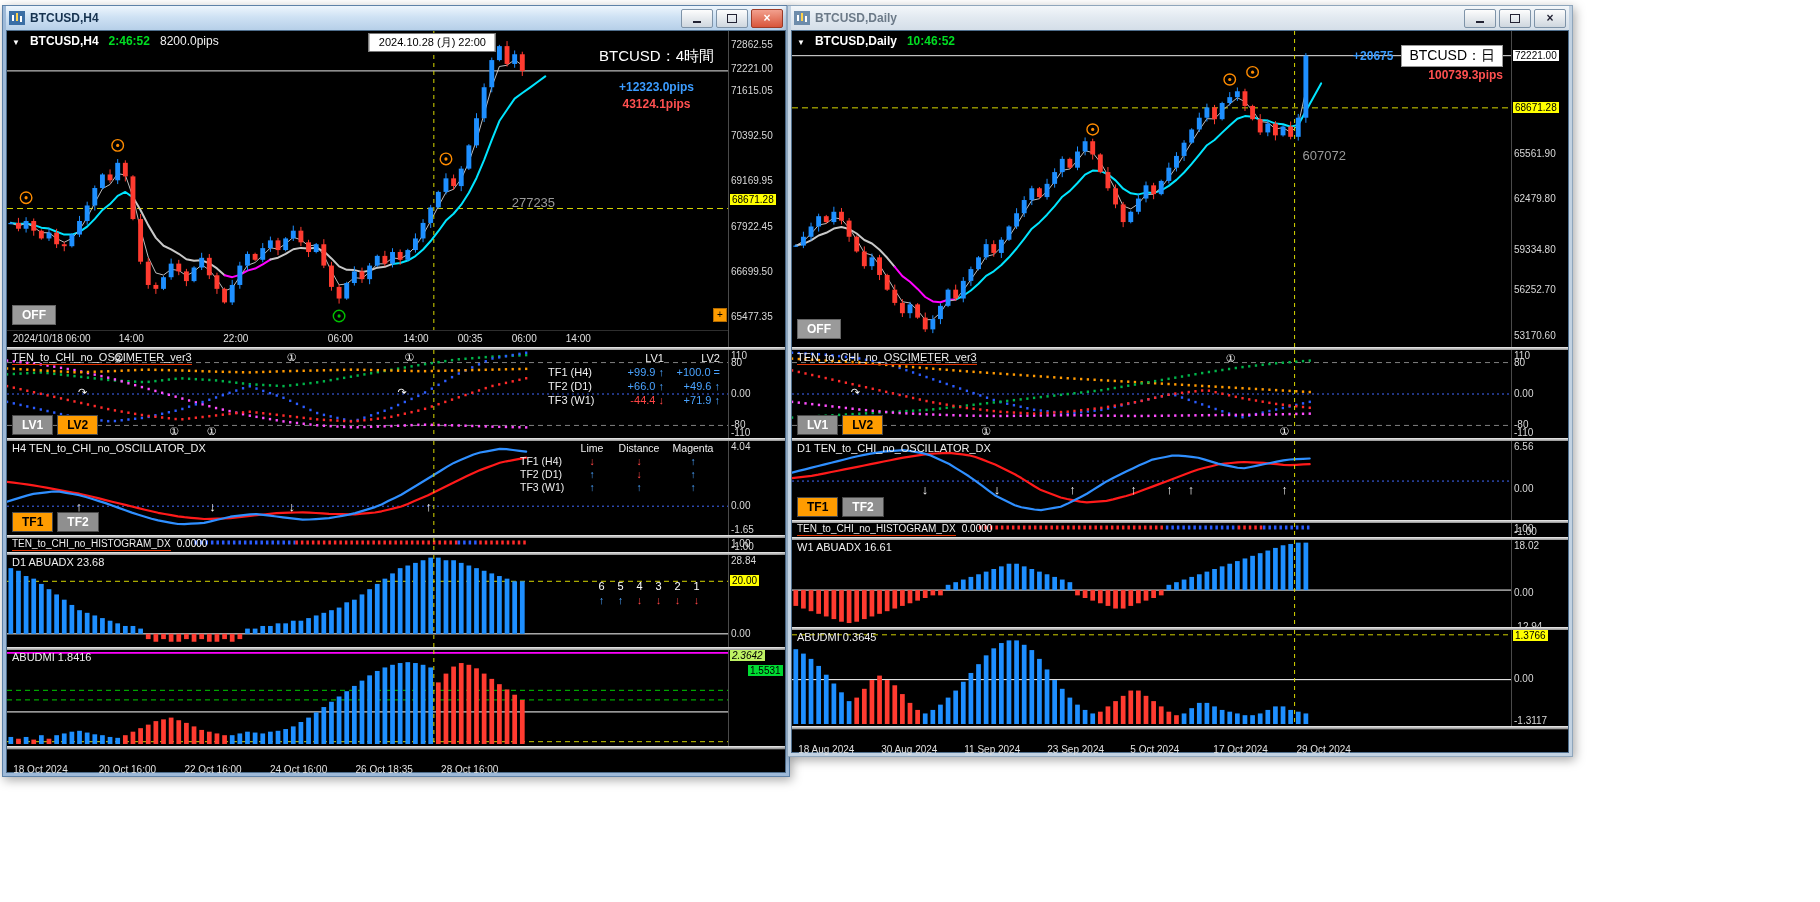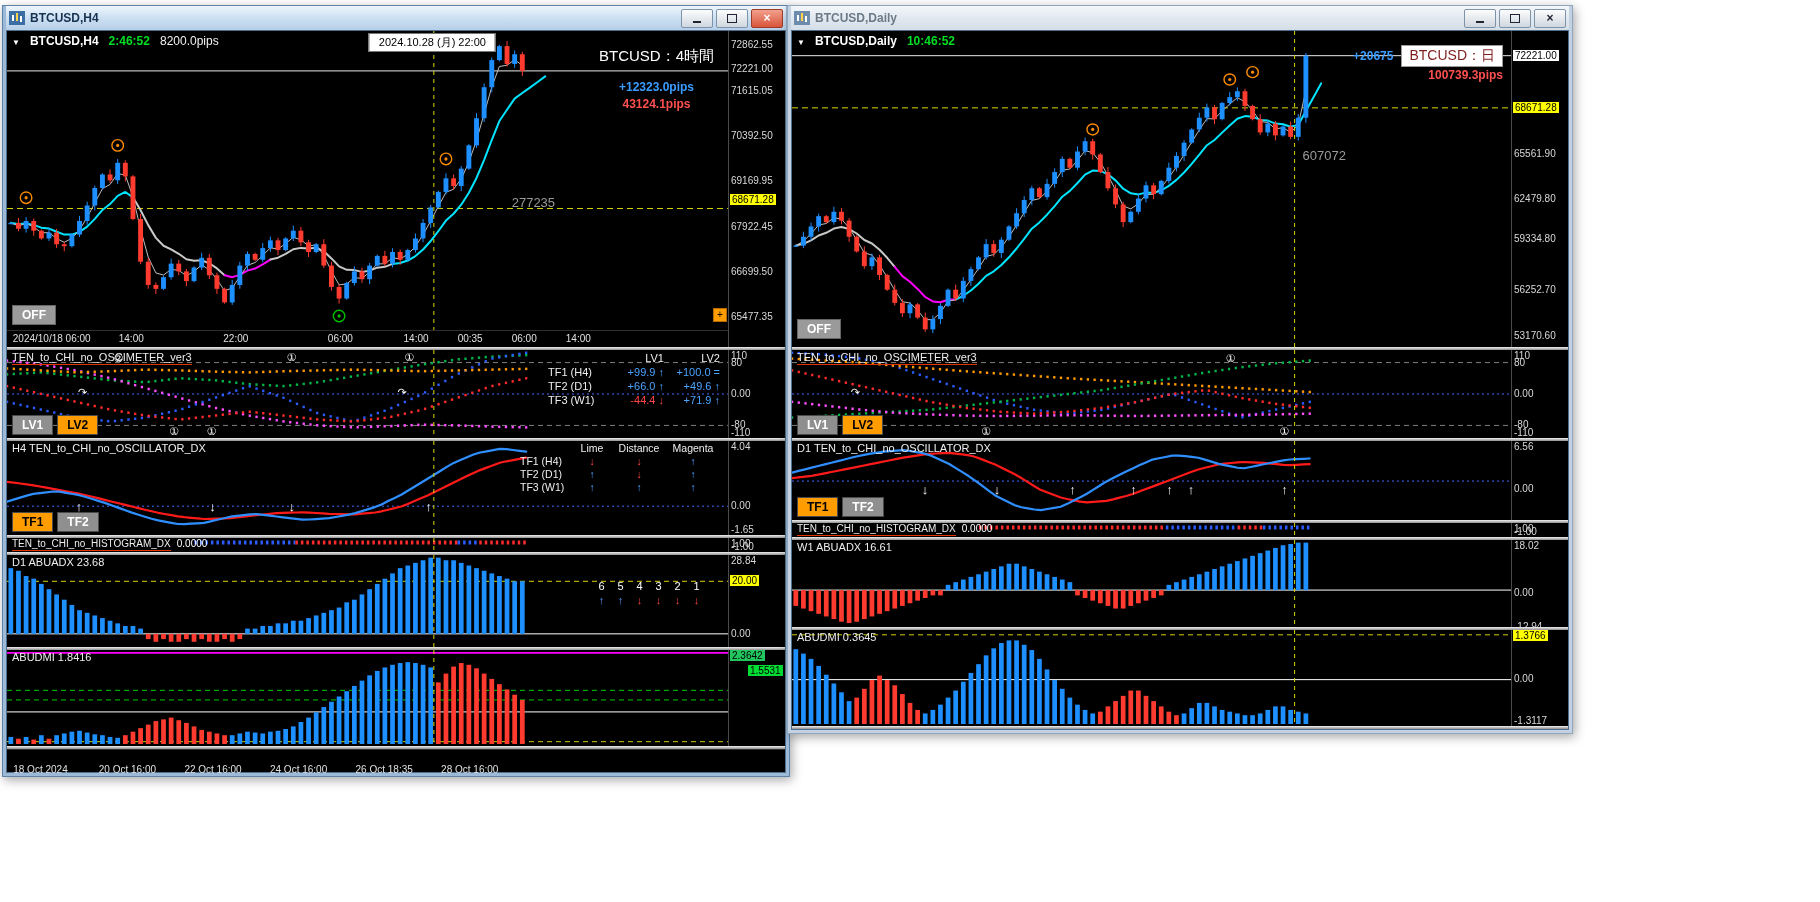--- a/index.html
+++ b/index.html
@@ -37,21 +37,21 @@
   .timer{color:#00dd22;font-weight:bold}
   .pips{color:#f0f0f0}
   .datebox{position:absolute;top:2px;left:59%;transform:translateX(-50%);background:#fff;color:#000;
            font-size:11px;padding:1px 9px;border:1px solid #777;z-index:3;white-space:nowrap}
   .trblock{position:absolute;top:16px;right:14px;text-align:center;z-index:3}
   .bigl{font-size:15px;color:#fff;margin-bottom:13px}
   .gain{font-size:12px;font-weight:bold;line-height:17px}
   .gain.b{color:#3b9cff}.gain.r{color:#ff5050}
   .trblock2{position:absolute;top:14px;right:8px;text-align:right;z-index:3}
   .trblock2 .row1{display:flex;gap:8px;align-items:center;justify-content:flex-end}
-  .bigbox{background:#fff;color:#7f1d1d;font-size:14px;padding:1px 7px;border:1px solid #999}
+  .bigbox{background:#fff;color:#000000;font-size:14px;padding:1px 7px;border:1px solid #999}
   .wmark{position:absolute;color:#9a9a9a;font-size:13px;z-index:1}
   #w0root .wmark{left:70%;top:52%}
   #w1root .wmark{left:71%;top:37%}
   .btn{font-family:inherit;border:1px solid #4a4a4a;font-size:12px;font-weight:bold;padding:2px 9px;cursor:pointer}
   .off{position:absolute;left:5px;bottom:22px;background:#9a9a9a;color:#fff;border-color:#666;z-index:3}
   #w1root .off{bottom:8px}
   .lvbtns,.tfbtns{position:absolute;left:5px;bottom:3px;display:flex;gap:4px;z-index:3}
   .lv1,.tf2{background:#8f8f8f;color:#fff}
   .lv2,.tf1{background:#ff9c00;color:#000}
   .indlabel{position:absolute;top:1px;left:5px;font-size:11px;color:#eee;white-space:nowrap;z-index:3}
@@ -983,21 +983,21 @@
             <rect x="669.070588235294" y="28.879999999999995" width="6.564705882352941" height="65.12" fill="#ff3b30"></rect>
             <rect x="679.6588235294117" y="34.16" width="6.564705882352941" height="59.84" fill="#ff3b30"></rect>
             <rect x="690.2470588235294" y="39.44" width="6.564705882352941" height="54.56" fill="#ff3b30"></rect>
             <rect x="700.835294117647" y="44.72" width="6.564705882352941" height="49.28" fill="#ff3b30"></rect>
             <rect x="711.4235294117647" y="50" width="6.564705882352941" height="44" fill="#ff3b30"></rect>
             <line x1="592" y1="0" x2="592" y2="96" stroke="#d8d800" stroke-width="1" vector-effect="non-scaling-stroke" stroke-dasharray="4,4"></line>
           </svg>
         <div class="indlabel">ABUDMI 1.8416</div>
       </div>
       <div class="scale">
-          <span class="tick box" style="background: #22c55e; top: 0px;">2.3642</span>
+          <span class="tick box" style="background: #bef264; top: 0px; font-style: italic;">2.3642</span>
           <span class="tick box" style="background: rgb(0, 221, 51); top: 15.2599px; margin-left: 18px;">1.5531</span>
           <span class="tick box" style="background: #22c55e; top: 85px; margin-top: 48px;">-1.4965</span>
         </div>
     </div>
     <div class="sep"></div>
     <div class="axisrow">
         <span style="left: 0.8%;">18 Oct 2024</span>
         <span style="left: 11.8%;">20 Oct 16:00</span>
         <span style="left: 22.8%;">22 Oct 16:00</span>
         <span style="left: 33.8%;">24 Oct 16:00</span>
@@ -1197,21 +1197,21 @@
           <div class="gain r">100739.3pips</div>
         </div>
         <div class="wmark">607072</div>
         <button class="btn off">OFF</button>
       </div>
       <div class="scale">
           <span class="tick box" style="background: rgb(255, 255, 255); top: 18.6774px;">72221.00</span>
           <span class="tick box" style="background: rgb(255, 255, 0); top: 70.85px;">68671.28</span>
           <span class="tick" style="top: 116.551px;">65561.90</span>
           <span class="tick" style="top: 161.85px;">62479.80</span>
-          <span class="tick" style="top: 202px;">59334.80</span>
+          <span class="tick" style="top: 213px;">59334.80</span>
           <span class="tick" style="top: 253.374px;">56252.70</span>
           <span class="tick" style="top: 298.674px;">53170.60</span>
         </div>
     </div>
     <div class="sep"></div>
     <div class="panel p-osc1" style="height:88px">
       <div class="plot">
         <svg class="lay" viewBox="0 0 1000 88" preserveAspectRatio="none">
             <line x1="0" y1="12.571428571428571" x2="1000" y2="12.571428571428571" stroke="#808080" stroke-width="1" vector-effect="non-scaling-stroke" stroke-dasharray="5,4"></line>
             <line x1="0" y1="75.42857142857143" x2="1000" y2="75.42857142857143" stroke="#808080" stroke-width="1" vector-effect="non-scaling-stroke" stroke-dasharray="5,4"></line>
@@ -1832,14 +1832,23 @@
           </svg>
         <div class="indlabel">ABUDMI 0.3645</div>
       </div>
       <div class="scale">
           <span class="tick box" style="background: rgb(255, 255, 0); top: 0px;">1.3766</span>
           <span class="tick" style="top: 43.1313px;">0.00</span>
           <span class="tick" style="top: 85px;">-1.3117</span>
         </div>
     </div>
     <div class="sep"></div>
+    <div class="axisrow">
+        <span style="left: 0.8%;">18 Aug 2024</span>
+        <span style="left: 11.5%;">30 Aug 2024</span>
+        <span style="left: 22.2%;">11 Sep 2024</span>
+        <span style="left: 32.9%;">23 Sep 2024</span>
+        <span style="left: 43.6%;">5 Oct 2024</span>
+        <span style="left: 54.3%;">17 Oct 2024</span>
+        <span style="left: 65%;">29 Oct 2024</span>
+      </div>
   </div>
 </div>
 
 </body></html>

